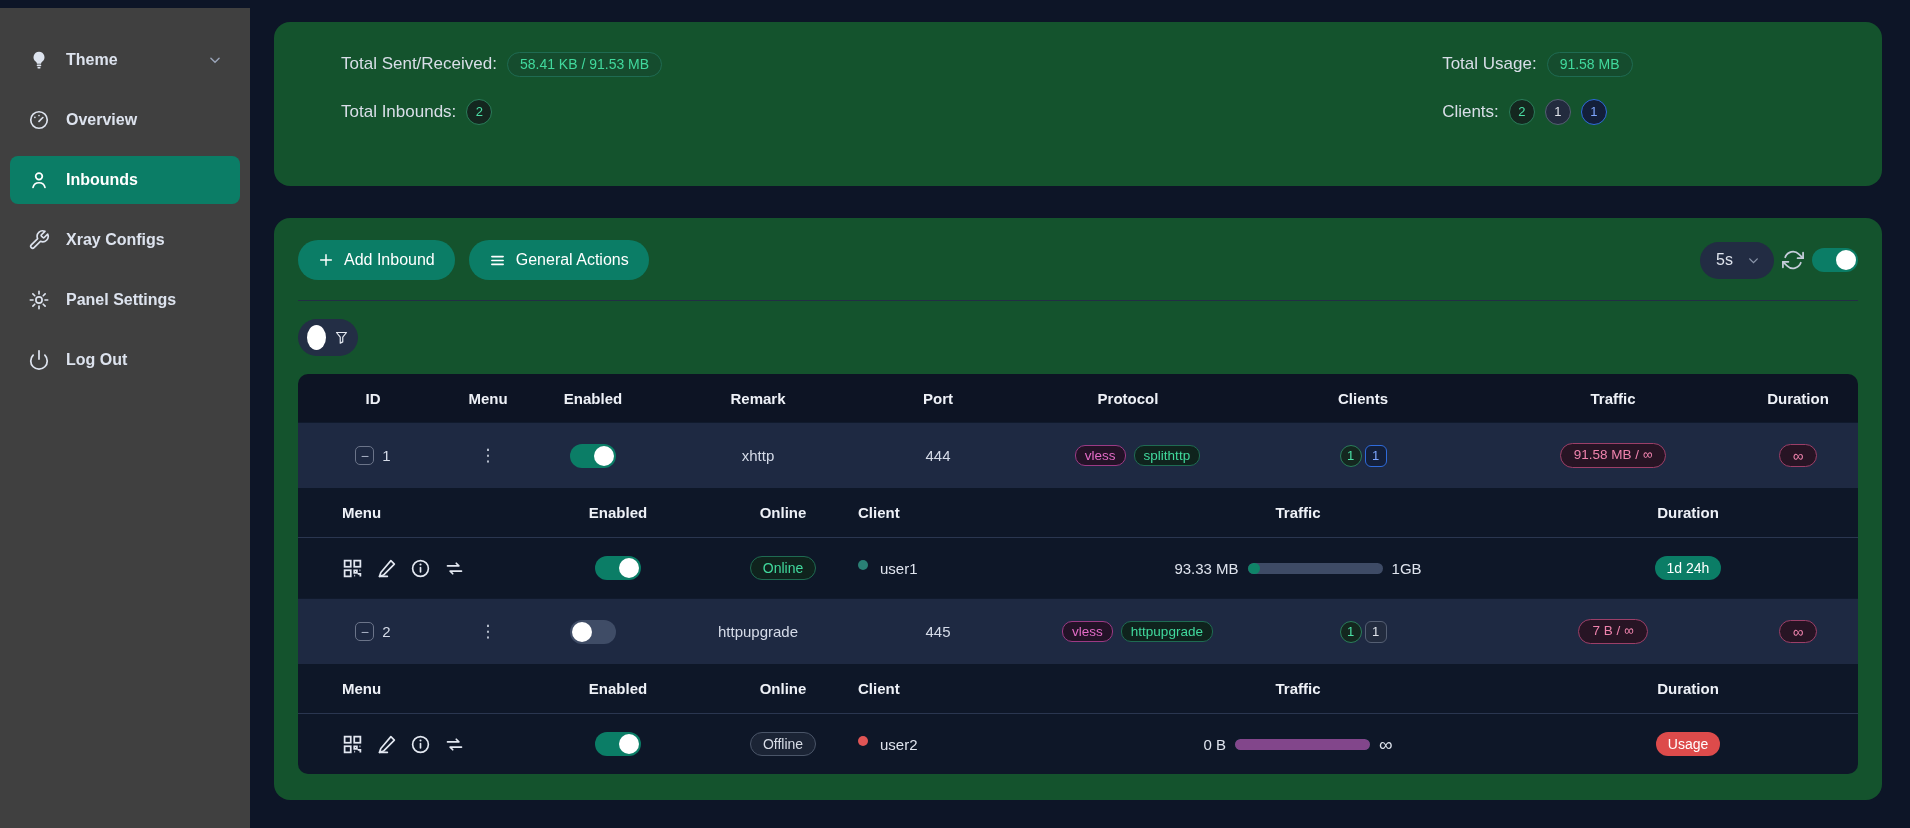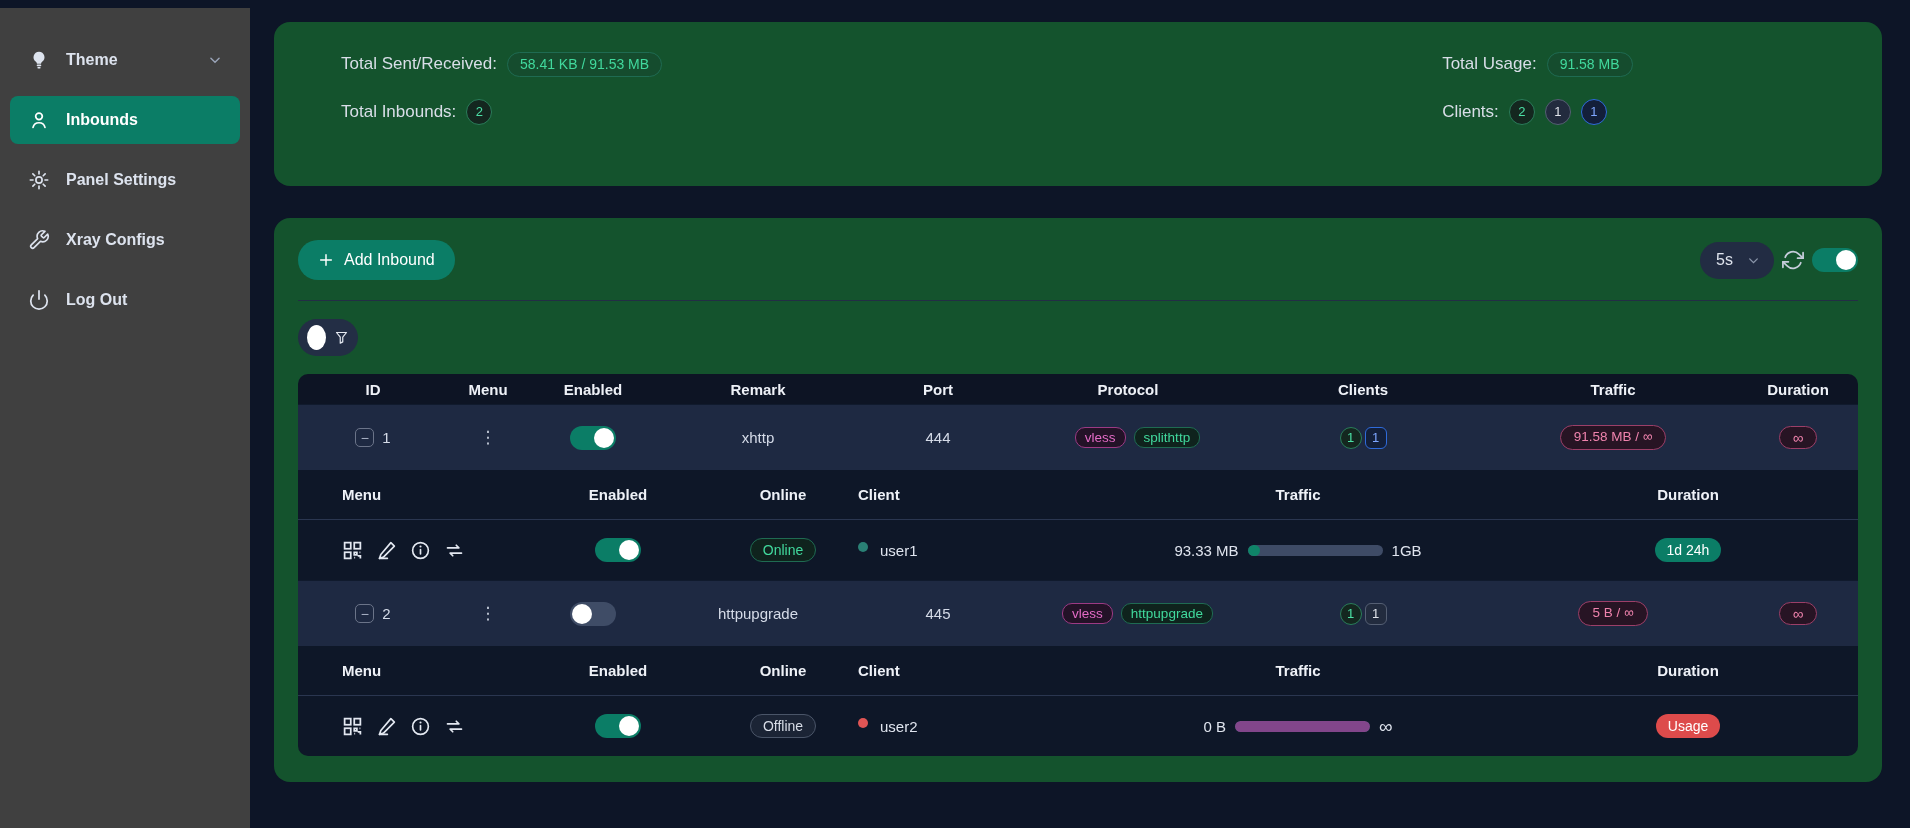--- a/index.html
+++ b/index.html
@@ -82,21 +82,21 @@
     width:446px; height:37px; background:#1a2437; border:1px solid #2a3650;
     border-radius:999px; color:#e6eaf2; font-size:15px; padding:0 18px; outline:none;
     font-family:inherit;
   }
   .search-input::placeholder { color:#5f6a82; }
 
   
   .tbl { border-radius:10px; overflow:hidden; }
   .grid-main { display:grid; grid-template-columns:150px 80px 130px 200px 160px 220px 250px 250px 120px; align-items:center; }
   .grid-sub  { display:grid; grid-template-columns:220px 200px 130px 230px 440px 340px; align-items:center; }
-  .thead { background:#0d1424; height:30px; font-weight:700; font-size:15px; color:#eef1f7; }
+  .thead { background:#0d1424; height:48px; font-weight:700; font-size:15px; color:#eef1f7; }
   .thead > div { text-align:center; }
   .cell { text-align:center; font-size:15px; color:#d5dbe8; display:flex; align-items:center; justify-content:center; gap:8px; }
   .row-inbound { background:#1e2942; height:66px; border-top:1px solid #101a2d; }
   .subhead { background:#0e1728; height:50px; font-weight:700; font-size:15px; color:#eef1f7; border-bottom:1px solid #2a3650; }
   .subhead .left { text-align:left; padding-left:44px; }
   .subhead .cl { text-align:left; padding-left:10px; }
   .subhead > div { text-align:center; }
   .row-client { background:#0e1728; height:60px; }
 
   .collapse-btn {
@@ -161,48 +161,59 @@
         </svg>
     </span>
     <span>Theme</span>
     <span class="chev">
       <svg width="14" height="14" viewBox="0 0 24 24" fill="none" stroke="currentColor" stroke-width="2.4" stroke-linecap="round">
           <polyline points="5 9 12 16 19 9"></polyline>
         </svg>
     </span>
   </div>
 
+  <div class="side-item">
+    <span class="ic">
+      <svg width="22" height="22" viewBox="0 0 24 24" fill="none" stroke="currentColor" stroke-width="1.8" stroke-linecap="round">
+          <circle cx="12" cy="12" r="9"></circle>
+          <path d="M12 13.5l4.2-4.2"></path>
+          <path d="M7.5 9.2l.01 0"></path>
+          <path d="M12 7.2l.01 0"></path>
+        </svg>
+    </span>
+    <span>Overview</span>
+  </div>
 
   <div class="side-item active">
     <span class="ic">
       <svg width="22" height="22" viewBox="0 0 24 24" fill="none" stroke="currentColor" stroke-width="1.9" stroke-linecap="round">
           <circle cx="12" cy="8" r="3.6"></circle>
           <path d="M5.5 20c.8-3.4 3.4-5 6.5-5s5.7 1.6 6.5 5"></path>
         </svg>
     </span>
     <span>Inbounds</span>
   </div>
 
   <div class="side-item">
     <span class="ic">
+      <svg width="22" height="22" viewBox="0 0 24 24" fill="none" stroke="currentColor" stroke-width="1.8" stroke-linecap="round" stroke-linejoin="round">
+          <path d="M14.7 6.3a1 1 0 0 0 0 1.4l1.6 1.6a1 1 0 0 0 1.4 0l3.77-3.77a6 6 0 0 1-7.94 7.94l-6.91 6.91a2.12 2.12 0 0 1-3-3l6.91-6.91a6 6 0 0 1 7.94-7.94l-3.76 3.76z"></path>
+        </svg>
+    </span>
+    <span>Xray Configs</span>
+  </div>
+
+  <div class="side-item">
+    <span class="ic">
       <svg width="22" height="22" viewBox="0 0 24 24" fill="none" stroke="currentColor" stroke-width="1.8" stroke-linecap="round">
           <circle cx="12" cy="12" r="3.4"></circle>
           <path d="M12 2.5v3M12 18.5v3M2.5 12h3M18.5 12h3M5.3 5.3l2.1 2.1M16.6 16.6l2.1 2.1M18.7 5.3l-2.1 2.1M7.4 16.6l-2.1 2.1"></path>
         </svg>
     </span>
     <span>Panel Settings</span>
-  </div>
-
-  <div class="side-item">
-    <span class="ic">
-      <svg width="22" height="22" viewBox="0 0 24 24" fill="none" stroke="currentColor" stroke-width="1.8" stroke-linecap="round" stroke-linejoin="round">
-          <path d="M14.7 6.3a1 1 0 0 0 0 1.4l1.6 1.6a1 1 0 0 0 1.4 0l3.77-3.77a6 6 0 0 1-7.94 7.94l-6.91 6.91a2.12 2.12 0 0 1-3-3l6.91-6.91a6 6 0 0 1 7.94-7.94l-3.76 3.76z"></path>
-        </svg>
-    </span>
-    <span>Xray Configs</span>
   </div>
 
   <div class="side-item">
     <span class="ic">
       <svg width="22" height="22" viewBox="0 0 24 24" fill="none" stroke="currentColor" stroke-width="1.9" stroke-linecap="round">
           <path d="M18.36 6.64a9 9 0 1 1-12.73 0"></path>
           <path d="M12 2v9"></path>
         </svg>
     </span>
     <span>Log Out</span>
@@ -239,20 +250,28 @@
   <section class="card main-card">
 
     <div class="toolbar">
       <button class="btn">
         <span>
           <svg width="16" height="16" viewBox="0 0 24 24" fill="none" stroke="currentColor" stroke-width="2.2" stroke-linecap="round">
               <path d="M12 4v16M4 12h16"></path>
             </svg>
         </span>
         <span>Add Inbound</span>
+      </button>
+      <button class="btn">
+        <span>
+          <svg width="17" height="17" viewBox="0 0 24 24" fill="none" stroke="currentColor" stroke-width="2.2" stroke-linecap="round">
+              <path d="M4 6.5h16M4 12h16M4 17.5h16"></path>
+            </svg>
+        </span>
+        <span>General Actions</span>
       </button>
 
       <div class="toolbar-right">
         <div class="select-pill">
           <span>5s</span>
           <span class="chev">
             <svg width="13" height="13" viewBox="0 0 24 24" fill="none" stroke="currentColor" stroke-width="2.4" stroke-linecap="round">
                 <polyline points="5 9 12 16 19 9"></polyline>
               </svg>
           </span>
@@ -420,21 +439,21 @@
           <span class="tag magenta">vless</span>
           <span class="tag green">httpupgrade</span>
         </div>
         <div class="cell">
           <span class="pair">
             <span class="mini-badge circle green">1</span>
             <span class="mini-badge square gray">1</span>
           </span>
         </div>
         <div class="cell">
-            <span class="pink-badge">5 B / ∞</span>
+            <span class="pink-badge">7 B / ∞</span>
           </div>
         <div class="cell">
             <span class="pink-badge">
               <span class="inf">∞</span>
             </span>
           </div>
       </div>
 
       <div class="grid-sub subhead">
         <div class="left">Menu</div>

